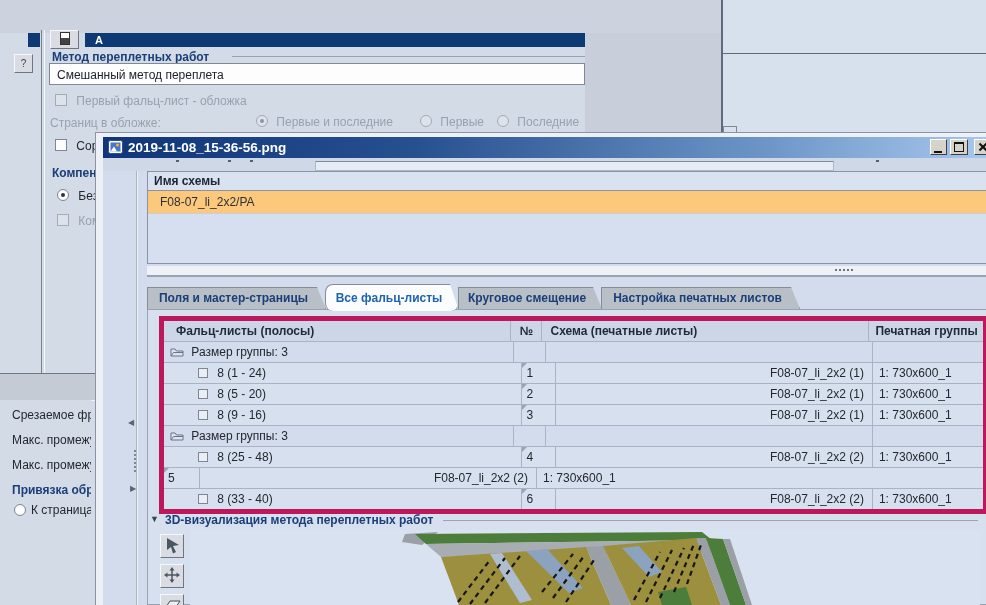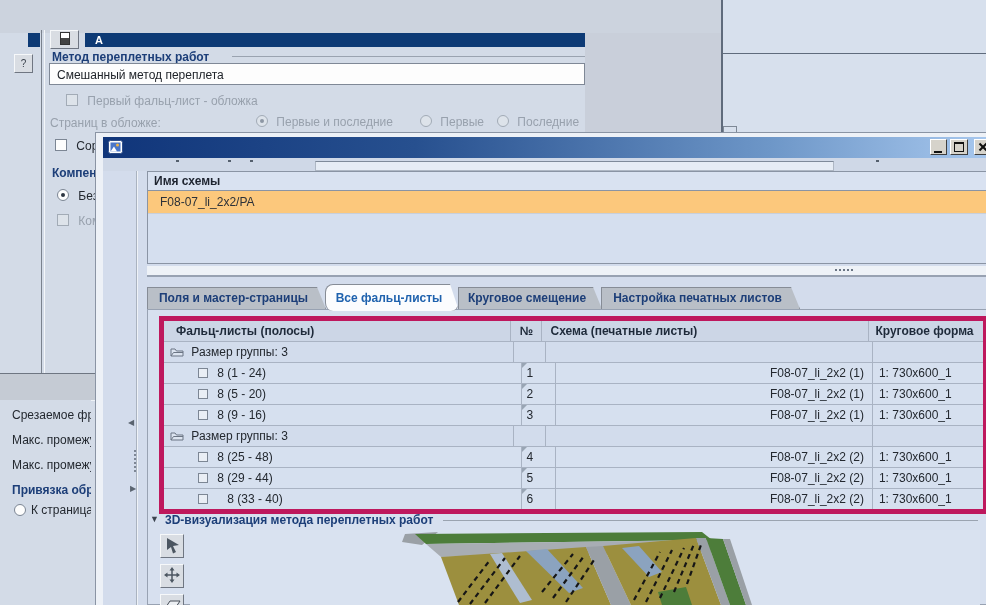--- a/index.html
+++ b/index.html
@@ -77,21 +77,21 @@
     <span>?</span>
   </button>
 
   <div class="abs navy" style="left:52px;top:50px;">Метод переплетных работ</div>
   <div class="abs hline" style="left:232px;top:56px;width:353px;background:#9aa3b0;"></div>
 
   <div class="abs" style="left:49px;top:63px;width:536px;height:22px;background:#fdfdfd;border:1px solid #7f8896;line-height:22px;padding-left:7px;box-sizing:border-box;color:#20242a;">
     <span>Смешанный метод переплета</span>
   </div>
 
-  <div class="abs" style="left:66px;top:94px;">
+  <div class="abs" style="left:55px;top:94px;">
     <span class="chk dis"></span>
     <span class="gray" style="margin-left:6px;">Первый фальц-лист - обложка</span>
   </div>
 
   <div class="abs gray" style="left:50px;top:116px;text-align:center;">Страниц в обложке:</div>
   <div class="abs" style="left:256px;top:115px;">
     <span class="rad dis sel"></span>
     <span class="gray" style="margin-left:5px;">Первые и последние</span>
   </div>
   <div class="abs" style="left:420px;top:115px;">
@@ -131,20 +131,21 @@
   <div class="abs" style="left:95px;top:132px;width:900px;height:480px;background:#edf1f7;border:1px solid #8a94a4;"></div>
   <div class="abs" style="left:103px;top:158px;width:892px;height:447px;background:#d3dcec;"></div>
 
   <div class="abs" style="left:103px;top:137px;width:892px;height:21px;background:linear-gradient(90deg,#10357a 0%,#27508f 35%,#6e97c8 75%,#a9c9ef 100%);">
     <svg width="15" height="14" style="position:absolute;left:5px;top:3px;">
       <rect x="0.5" y="0.5" width="14" height="13" rx="2" fill="#ffffff" stroke="#30508c"></rect>
       <rect x="2.5" y="2.5" width="10" height="9" fill="#4a76c8"></rect>
       <circle cx="9.5" cy="5" r="1.5" fill="#f2b544"></circle>
       <path d="M2.5 11.5 L6 6.5 L9 11.5 Z" fill="#ffffff"></path>
     </svg>
+    <span style="position:absolute;left:25px;top:0;line-height:21px;color:#ffffff;font-weight:bold;font-size:13.5px;">2019-11-08_15-36-56.png</span>
     <button class="tbtn" style="position:absolute;left:827px;top:2px;width:17px;height:16px;padding:0;">
       <span style="display:block;width:8px;height:2px;background:#111;margin:9px auto 0 3px;"></span>
     </button>
     <button class="tbtn" style="position:absolute;left:847px;top:2px;width:18px;height:16px;padding:0;">
       <span style="display:block;width:8px;height:7px;border:1px solid #111;border-top-width:2px;margin:2px auto;"></span>
     </button>
     <button class="tbtn" style="position:absolute;left:871px;top:2px;width:18px;height:16px;padding:0;">
       <span style="position:relative;display:block;width:10px;height:10px;margin:1px auto;">
         <i style="position:absolute;left:0;top:4px;width:10px;height:2px;background:#111;transform:rotate(45deg);"></i>
         <i style="position:absolute;left:0;top:4px;width:10px;height:2px;background:#111;transform:rotate(-45deg);"></i>
@@ -205,21 +206,21 @@
     <span>Настройка печатных листов</span>
   </div>
 
   <div class="abs" style="left:147px;top:309px;width:848px;height:296px;background:#d7e0ef;border:1px solid #98a2b2;border-right:none;box-sizing:border-box;"></div>
 
   <div class="tbl">
     <div class="trow thead">
       <div class="tcell c1 l" style="padding-left:12px;">Фальц-листы (полосы)</div>
       <div class="tcell c2" style="text-align:center;">№</div>
       <div class="tcell c3 l" style="padding-left:8px;">Схема (печатные листы)</div>
-      <div class="tcell c4 l">Круговое форма</div>
+      <div class="tcell c4 l">Печатная группы</div>
     </div>
 
     <div class="trow grow">
       <div class="tcell c1" style="padding-left:6px;">
         <svg width="14" height="11" style="vertical-align:-1px;">
           <path d="M1 10 L1 3 L5 3 L6.5 5 L13 5 L13 10 Z" fill="#dce4f0" stroke="#6b7584"></path>
           <path d="M1 10 L3.5 6.5 L13 6.5" fill="none" stroke="#6b7584"></path>
         </svg>
         <span style="margin-left:4px;">Размер группы: 3</span>
       </div>
@@ -275,33 +276,29 @@
       <div class="tcell c1" style="padding-left:34px;">
         <span class="chk" style="width:8px;height:8px;background:#e9eef5;"></span>
         <span style="margin-left:6px;">8 (25 - 48)</span>
       </div>
       <div class="tcell c2 num">4</div>
       <div class="tcell c3 r">F08-07_li_2x2 (2)</div>
       <div class="tcell c4 l">1: 730x600_1</div>
     </div>
 
     <div class="trow">
-      <div class="tcell c1" style="padding-left:34px;">
-        <span class="chk" style="width:8px;height:8px;background:#e9eef5;"></span>
-        <span style="margin-left:6px;">8 (29 - 44)</span>
-      </div>
       <div class="tcell c2 num">5</div>
       <div class="tcell c3 r">F08-07_li_2x2 (2)</div>
       <div class="tcell c4 l">1: 730x600_1</div>
     </div>
 
     <div class="trow">
       <div class="tcell c1" style="padding-left:34px;">
         <span class="chk" style="width:8px;height:8px;background:#e9eef5;"></span>
-        <span style="margin-left:16px;">8 (33 - 40)</span>
+        <span style="margin-left:6px;">8 (33 - 40)</span>
       </div>
       <div class="tcell c2 num">6</div>
       <div class="tcell c3 r">F08-07_li_2x2 (2)</div>
       <div class="tcell c4 l">1: 730x600_1</div>
     </div>
   </div>
 
   <div class="abs" style="left:150px;top:514px;font-size:9px;color:#3c4450;">▼</div>
   <div class="abs navy" style="left:165px;top:513px;">3D-визуализация метода переплетных работ</div>
   <div class="abs hline" style="left:443px;top:520px;width:535px;background:#9aa3b0;"></div>

